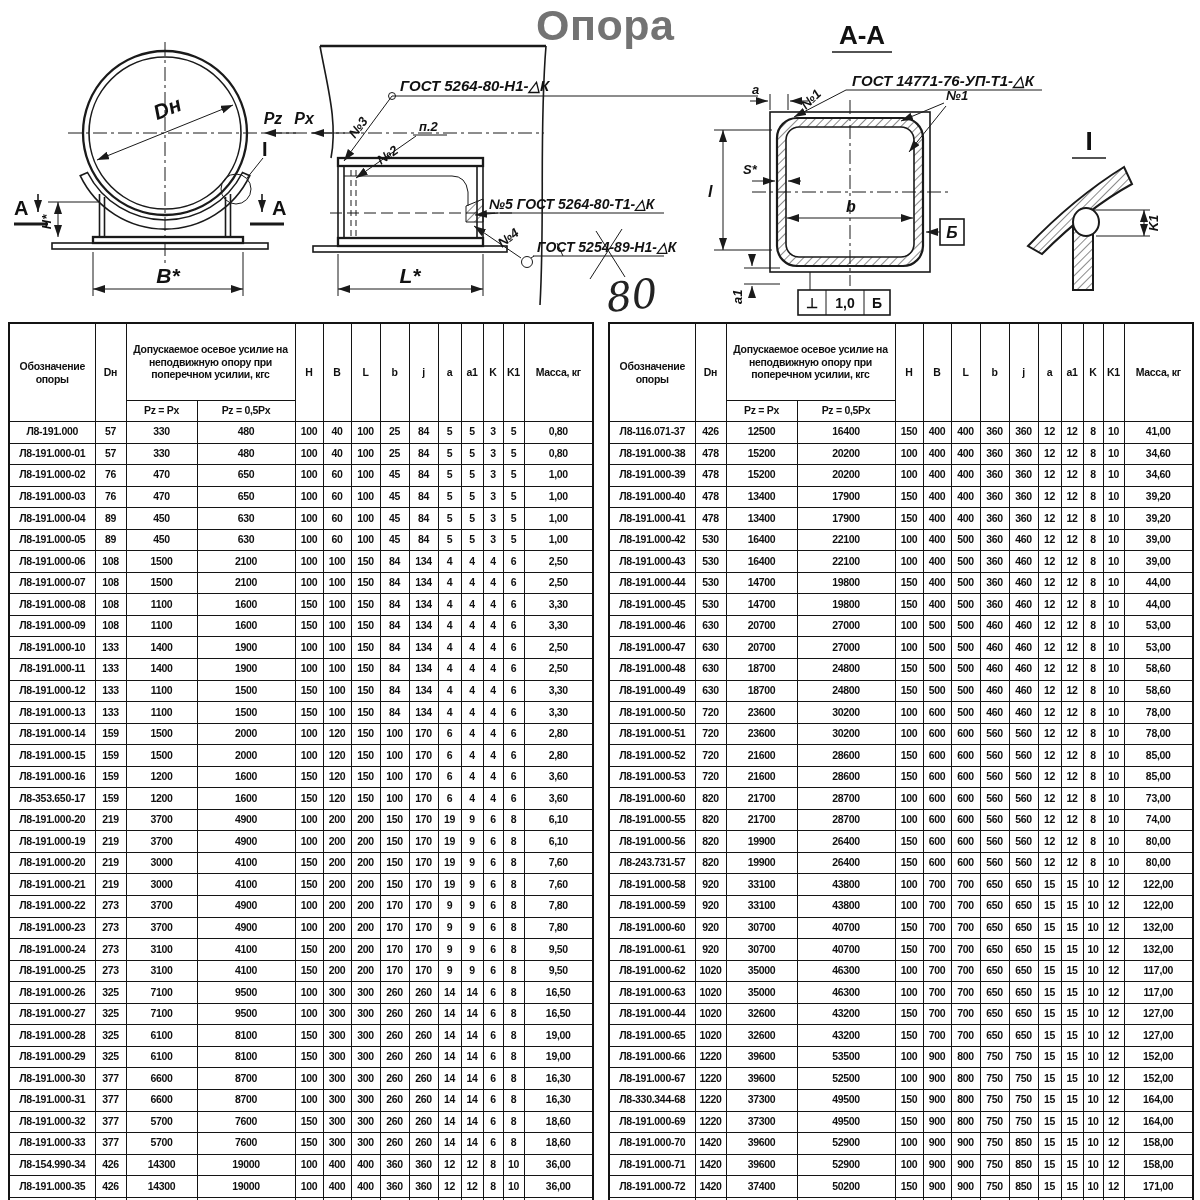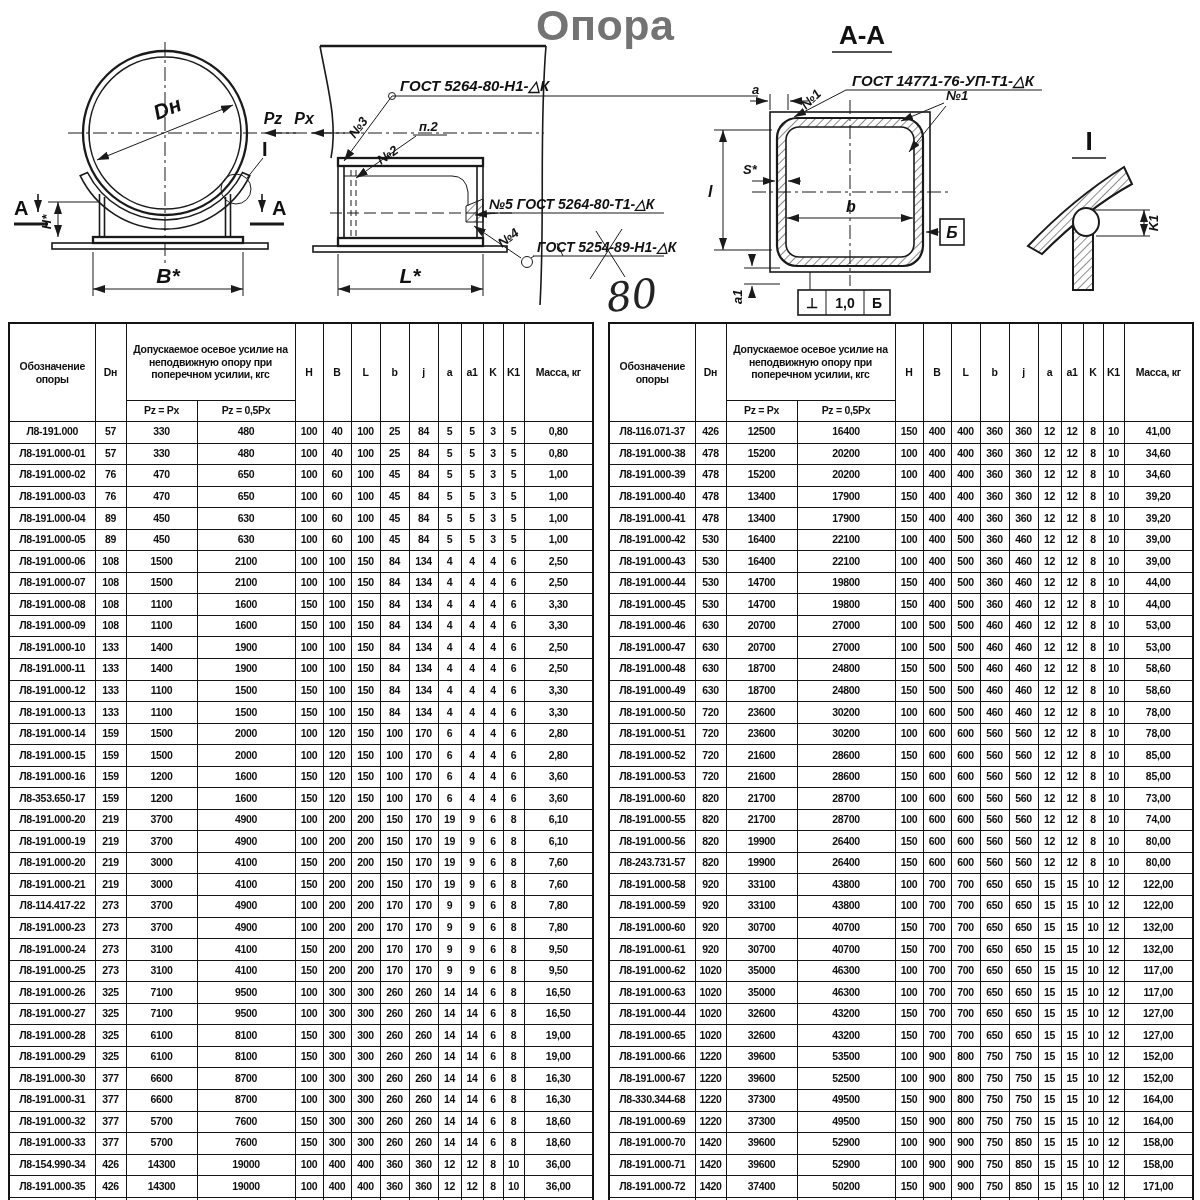--- a/index.html
+++ b/index.html
@@ -602,21 +602,21 @@
           <td>200</td>
           <td>150</td>
           <td>170</td>
           <td>19</td>
           <td>9</td>
           <td>6</td>
           <td>8</td>
           <td>7,60</td>
         </tr>
         <tr>
-          <td>Л8-114.417-22</td>
+          <td>Л8-191.000-22</td>
           <td>273</td>
           <td>3700</td>
           <td>4900</td>
           <td>100</td>
           <td>200</td>
           <td>200</td>
           <td>170</td>
           <td>170</td>
           <td>9</td>
           <td>9</td>

